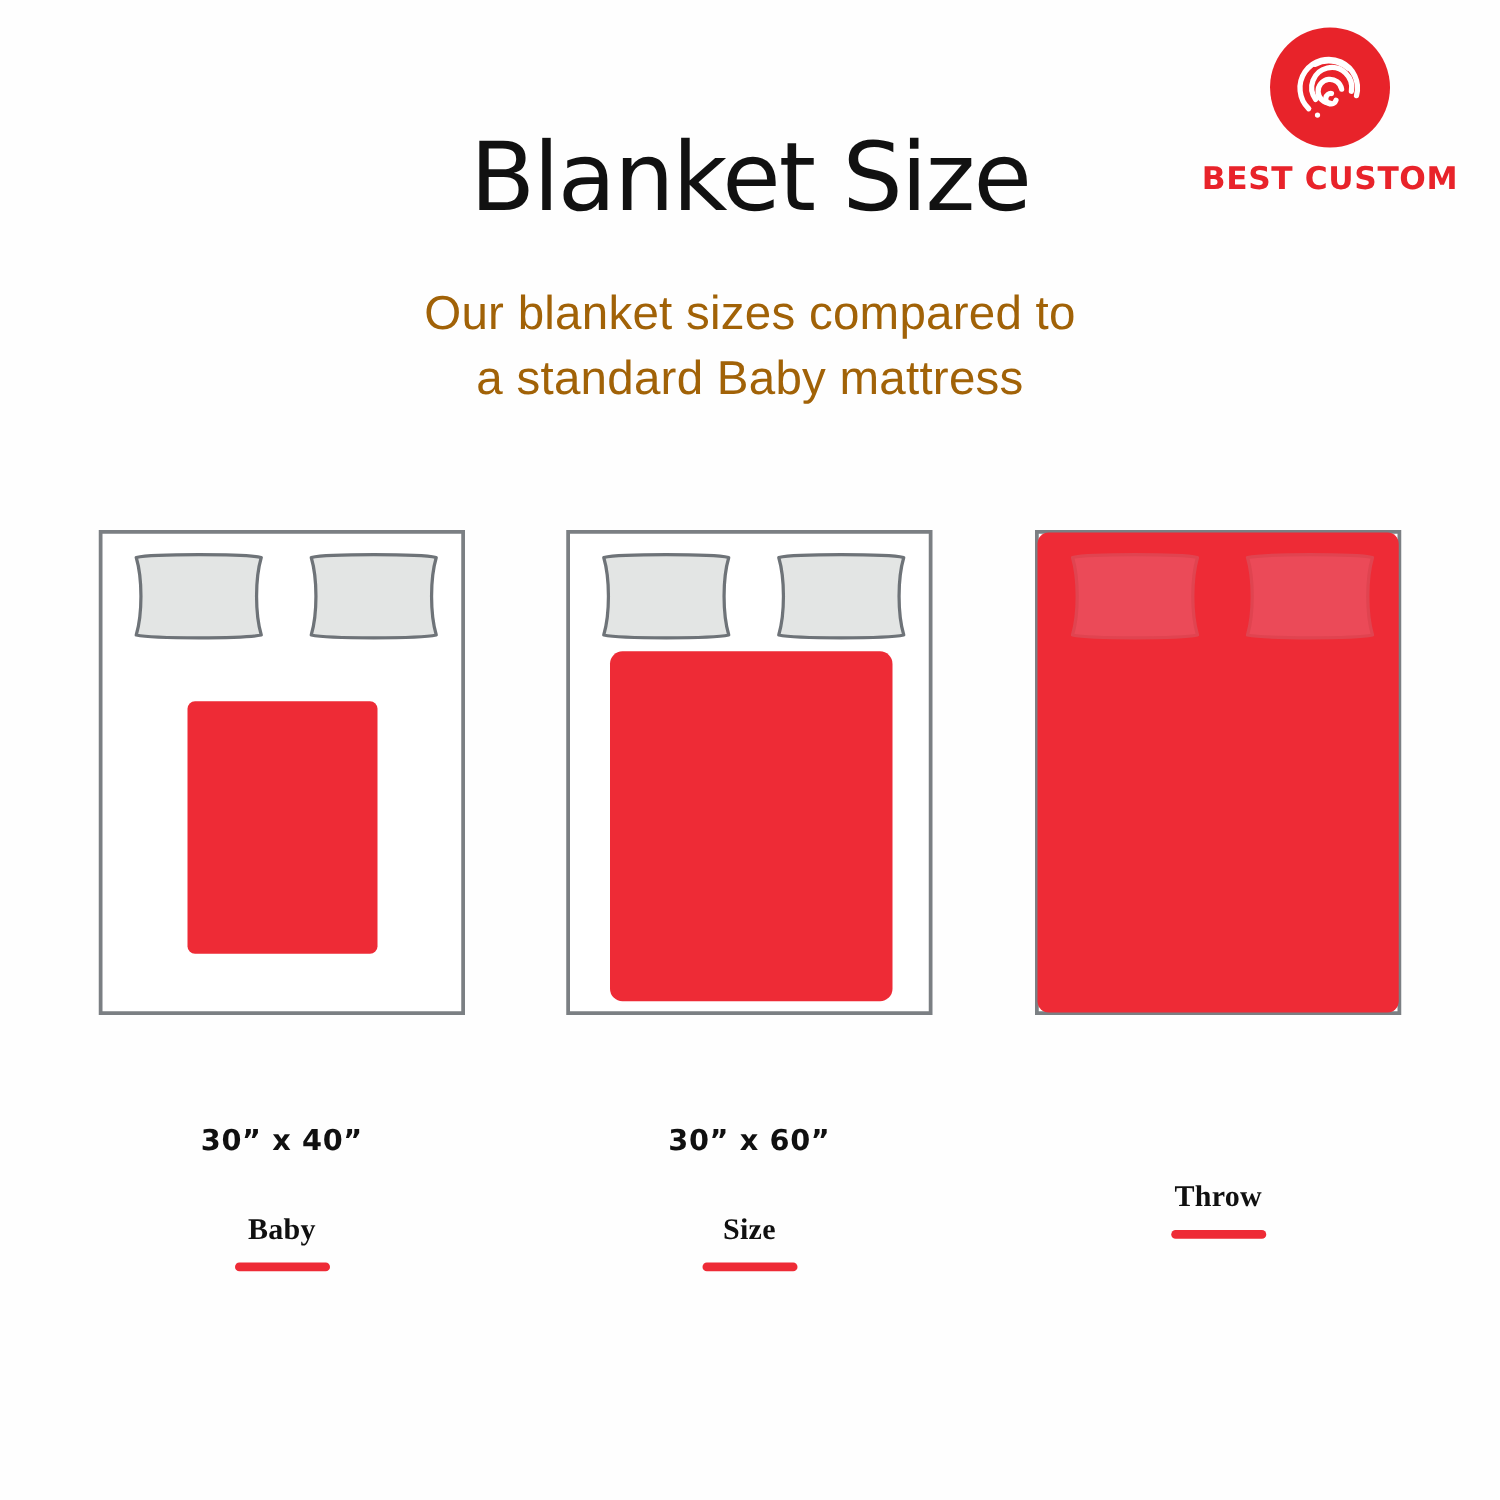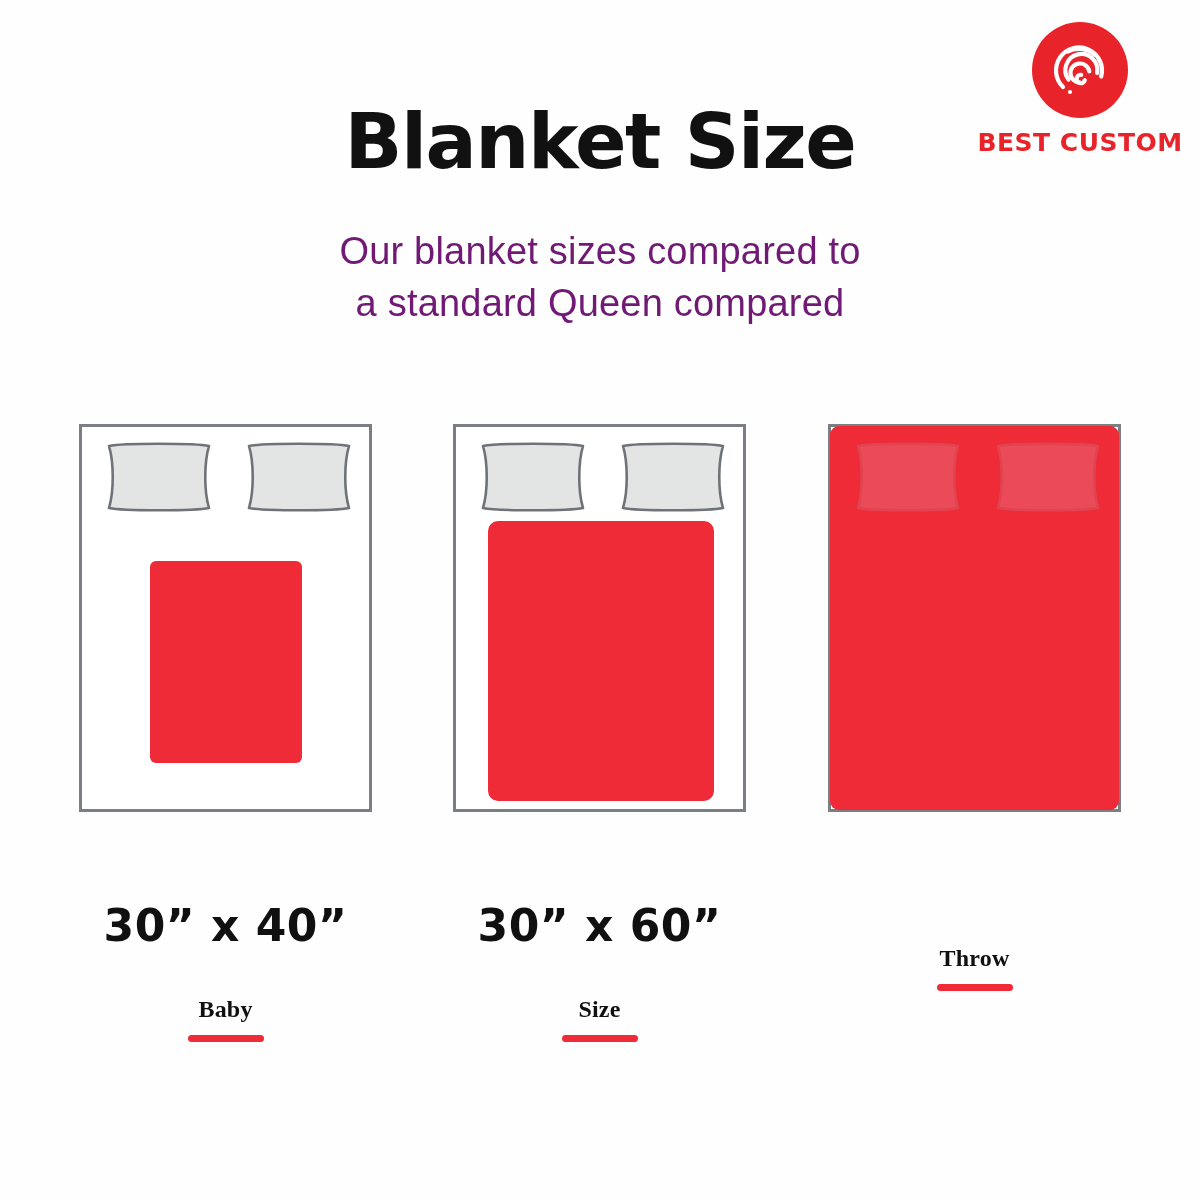--- a/index.html
+++ b/index.html
@@ -11,21 +11,21 @@
   }
   #page {
     position:relative;
     width:1200px; height:1200px;
     background:#fefefe;
   }
 
   
   #brand {
     position:absolute;
-    top:22px; right:20px;
+    top:22px; right:36px;
     width:200px;
     display:flex;
     flex-direction:column;
     align-items:center;
   }
   #brand-mark {
     width:96px; height:96px;
     border-radius:50%;
     background:#E8232A;
     display:flex; align-items:center; justify-content:center;
@@ -39,35 +39,35 @@
     font-family:"DejaVu Sans", sans-serif;
     white-space:nowrap;
   }
 
   
   #title {
     position:absolute;
     top:104px; left:0; width:1200px;
     text-align:center;
     font-family:"DejaVu Sans", sans-serif;
-    font-weight:bold;
+    font-weight:normal;
     font-size:76px;
     letter-spacing:-1.5px;
     color:#111111;
     line-height:1;
   }
   #subtitle {
     position:absolute;
     top:226px; left:0; width:1200px;
     text-align:center;
     font-family:"Liberation Sans", sans-serif;
     font-weight:300;
     font-size:38px;
     line-height:1.36;
-    color:#701a75;
+    color:#a16207;
     letter-spacing:0.2px;
   }
   #subtitle .line { display:block; }
 
   
   .bed-col { position:absolute; top:424px; }
   #bed-col-1 { left:79px;  width:293px; }
   #bed-col-2 { left:453px; width:293px; }
   #bed-col-3 { left:828px; width:293px; }
 
@@ -125,21 +125,21 @@
     width:293px;
     text-align:center;
   }
   #caption-1 { left:79px; }
   #caption-2 { left:453px; }
   #caption-3 { left:828px; }
 
   .dims {
     font-family:"DejaVu Sans", sans-serif;
     font-weight:bold;
-    font-size:44px;
+    font-size:23px;
     letter-spacing:0.5px;
     color:#101010;
   }
   .tier {
     margin-top:45px;
     font-family:Liberation Serif, serif;
     font-weight:bold;
     font-size:24px;
     color:#101010;
     letter-spacing:0.2px;
@@ -168,21 +168,21 @@
         </g>
         <path d="M23 16.5 a23.5 23.5 0 0 1 26.5 3.2" fill="none" stroke="#ffffff" stroke-width="4.2" stroke-linecap="round"></path>
       </svg>
     </div>
     <div id="brand-name">BEST CUSTOM</div>
   </div>
 
   <div id="title">Blanket Size</div>
   <div id="subtitle">
     <span class="line">Our blanket sizes compared to</span>
-    <span class="line">a standard Queen compared</span>
+    <span class="line">a standard Baby mattress</span>
   </div>
 
   <div class="bed-col" id="bed-col-1">
     <div class="mattress">
       <div class="pillow pillow-left">
         <svg viewBox="0 0 108 72" aria-hidden="true">
           <path d="M4 5 C18 2 90 2 104 5 C99 22 99 50 104 67 C90 70 18 70 4 67 C9 50 9 22 4 5 Z" fill="#E3E5E4" stroke="#6e7378" stroke-width="2.6" stroke-linejoin="round"></path>
         </svg>
       </div>
       <div class="pillow pillow-right">

